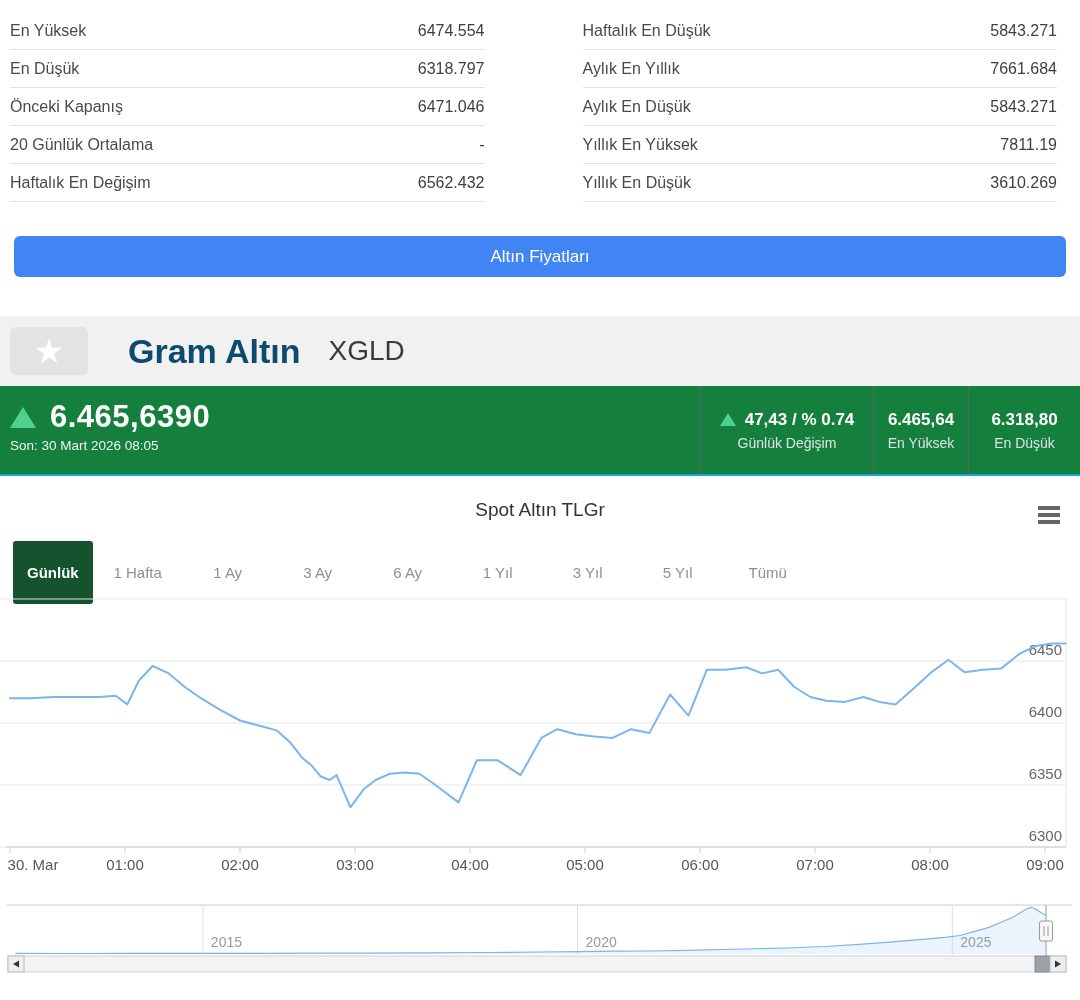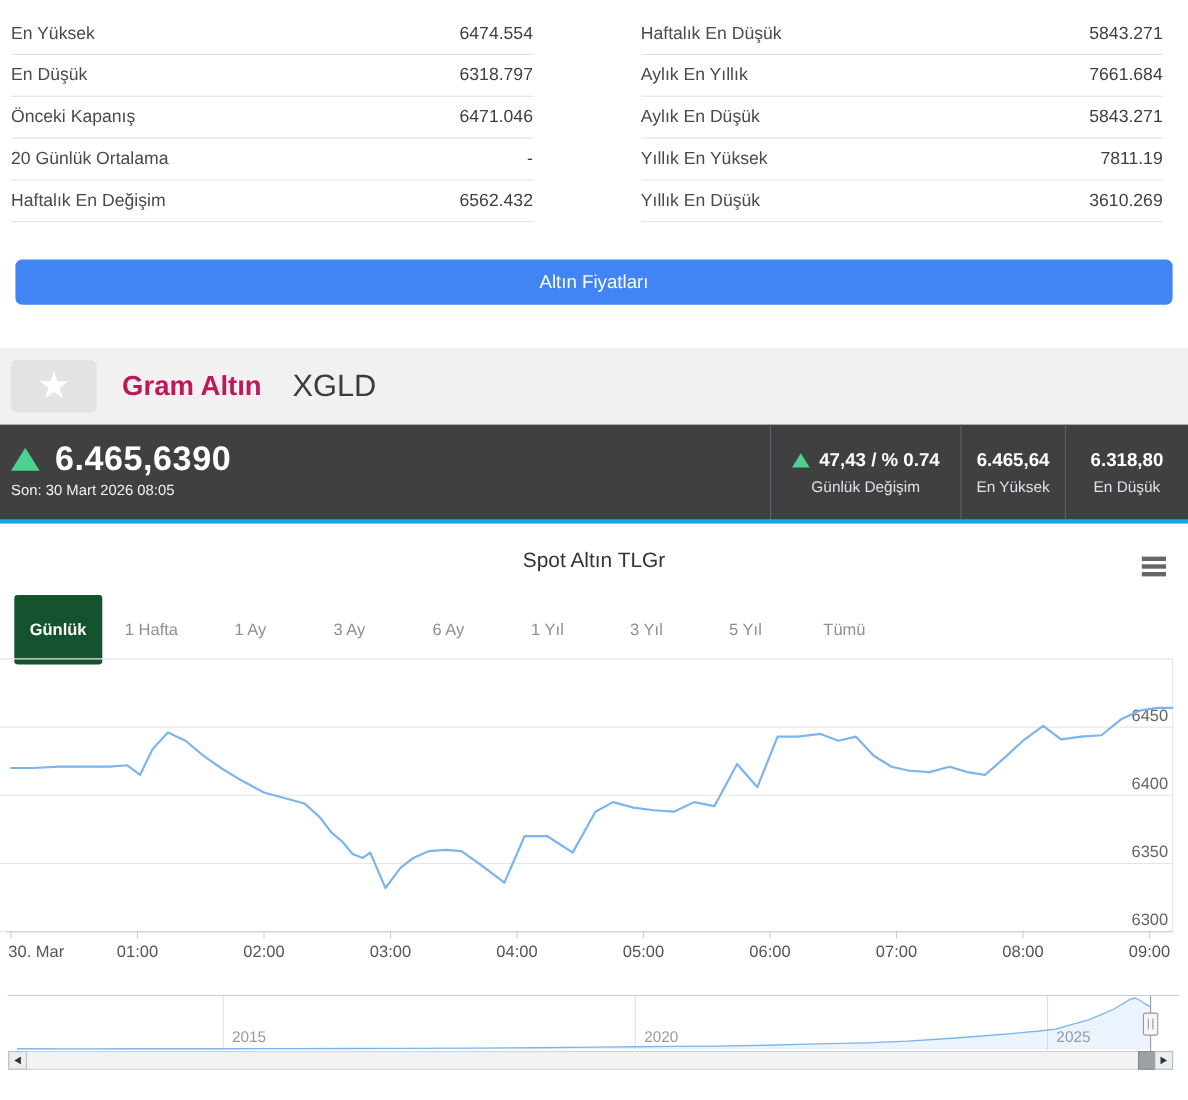--- a/index.html
+++ b/index.html
@@ -18,26 +18,26 @@
   .gold-btn { display:block; width:100%; height:41px; background:#4184f3; border:none;
               border-radius:6px; color:#fff; font-size:17px; font-family:inherit;
               cursor:pointer; }
 
   
   .instrument { margin-top:39px; background:#f1f1f1; height:70px;
                 display:flex; align-items:center; padding-left:10px; }
   .star-btn { width:78px; height:48px; background:#e3e3e3; border:none; border-radius:6px;
               display:flex; align-items:center; justify-content:center; cursor:pointer; }
   .star-glyph { color:#fff; font-size:34px; line-height:1; }
-  .inst-name { margin-left:23px; color:#be185d; font-size:25px; font-weight:bold; }
+  .inst-name { margin-left:40px; color:#0c4a6e; font-size:34px; font-weight:bold; }
   .inst-code { margin-left:28px; color:#3b3b3b; font-size:28px; }
 
   
-  .quote-bar { background:#404040; height:90px; display:flex; color:#fff;
-               border-bottom:4px solid #0ea5e9; }
+  .quote-bar { background:#15803d; height:90px; display:flex; color:#fff;
+               border-bottom:2px solid #0ea5e9; }
   .quote-main { flex:1; padding:13px 0 0 10px; }
   .quote-price-row { display:flex; align-items:center; }
   .tri-up { width:0; height:0; border-left:13px solid transparent; border-right:13px solid transparent;
             border-bottom:21px solid #4ed08e; }
   .tri-up.small { border-left-width:8px; border-right-width:8px; border-bottom-width:13px; }
   .quote-price { margin-left:14px; font-size:31px; font-weight:bold; letter-spacing:.5px; }
   .quote-time { margin-top:3px; font-size:13.5px; color:#f0f2f4; }
   .quote-cell { border-left:1px solid #5a616b; display:flex; flex-direction:column;
                 align-items:center; justify-content:center; gap:5px; padding:0 6px; }
   .quote-cell .l1 { font-size:17px; font-weight:bold; display:flex; align-items:center; gap:9px; }

